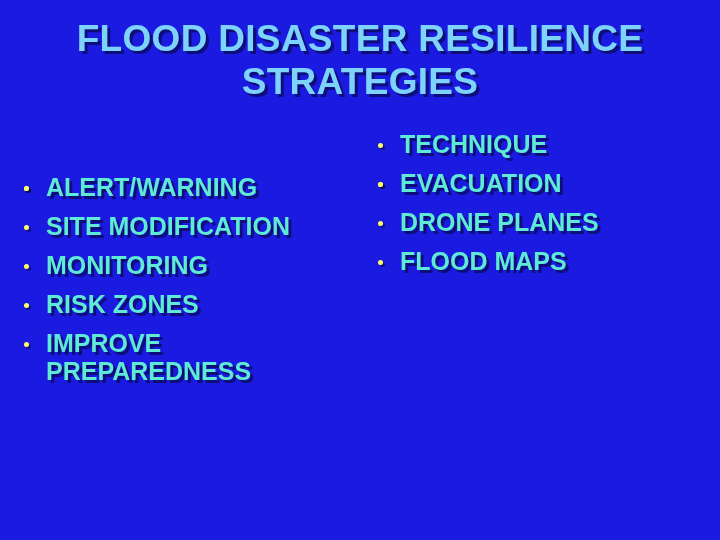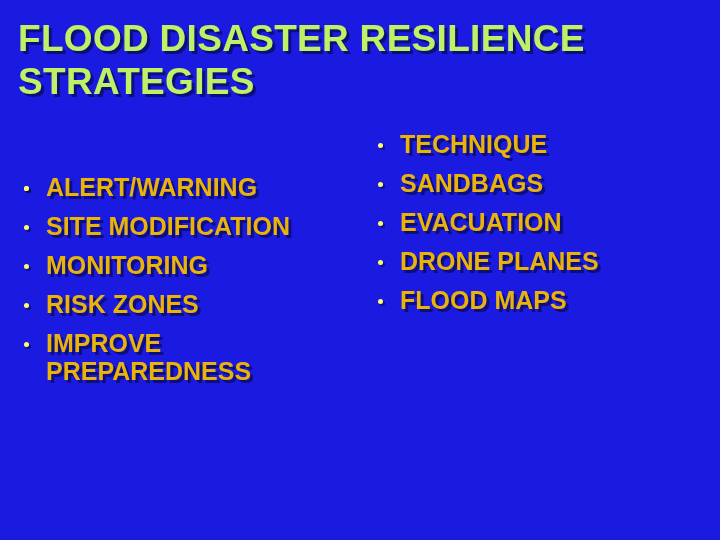--- a/index.html
+++ b/index.html
@@ -18,24 +18,25 @@
     width: 720px;
     height: 540px;
     background: #1a1ae0;
     box-sizing: border-box;
   }
   .title {
     position: absolute;
     left: 18px;
     top: 18px;
     width: 684px;
+    text-align: center;
     font-size: 37px;
     font-weight: bold;
     line-height: 1.16;
-    color: #bef264;
+    color: #7dd3fc;
     letter-spacing: 0.3px;
     text-shadow: 3px 3px 0 rgba(0,0,0,0.45);
     text-transform: uppercase;
   }
   .columns {
     position: absolute;
     left: 0;
     top: 130px;
     width: 720px;
     display: flex;
@@ -56,21 +57,21 @@
   }
   ul.bullets {
     list-style: none;
     margin: 0;
     padding: 0;
   }
   ul.bullets > li {
     position: relative;
     padding-left: 32px;
     margin-bottom: 11px;
-    color: #eab308;
+    color: #5eead4;
     font-size: 25px;
     font-weight: bold;
     line-height: 1.12;
     text-shadow: 3px 3px 0 rgba(0,0,0,0.45);
     text-transform: uppercase;
   }
   ul.bullets > li .bdot {
     position: absolute;
     left: 10px;
     top: 0.52em;
@@ -126,21 +127,20 @@
     </div>
 
     <div class="col col-right">
       <ul class="bullets">
         <li>
           <span class="bdot"></span>
           <span>TECHNIQUE</span>
         </li>
         <li>
           <span class="bdot"></span>
-          <span class="line2">SANDBAGS</span>
         </li>
         <li>
           <span class="bdot"></span>
           <span>EVACUATION</span>
         </li>
         <li>
           <span class="bdot"></span>
           <span class="line2">DRONE PLANES</span>
         </li>
         <li>

